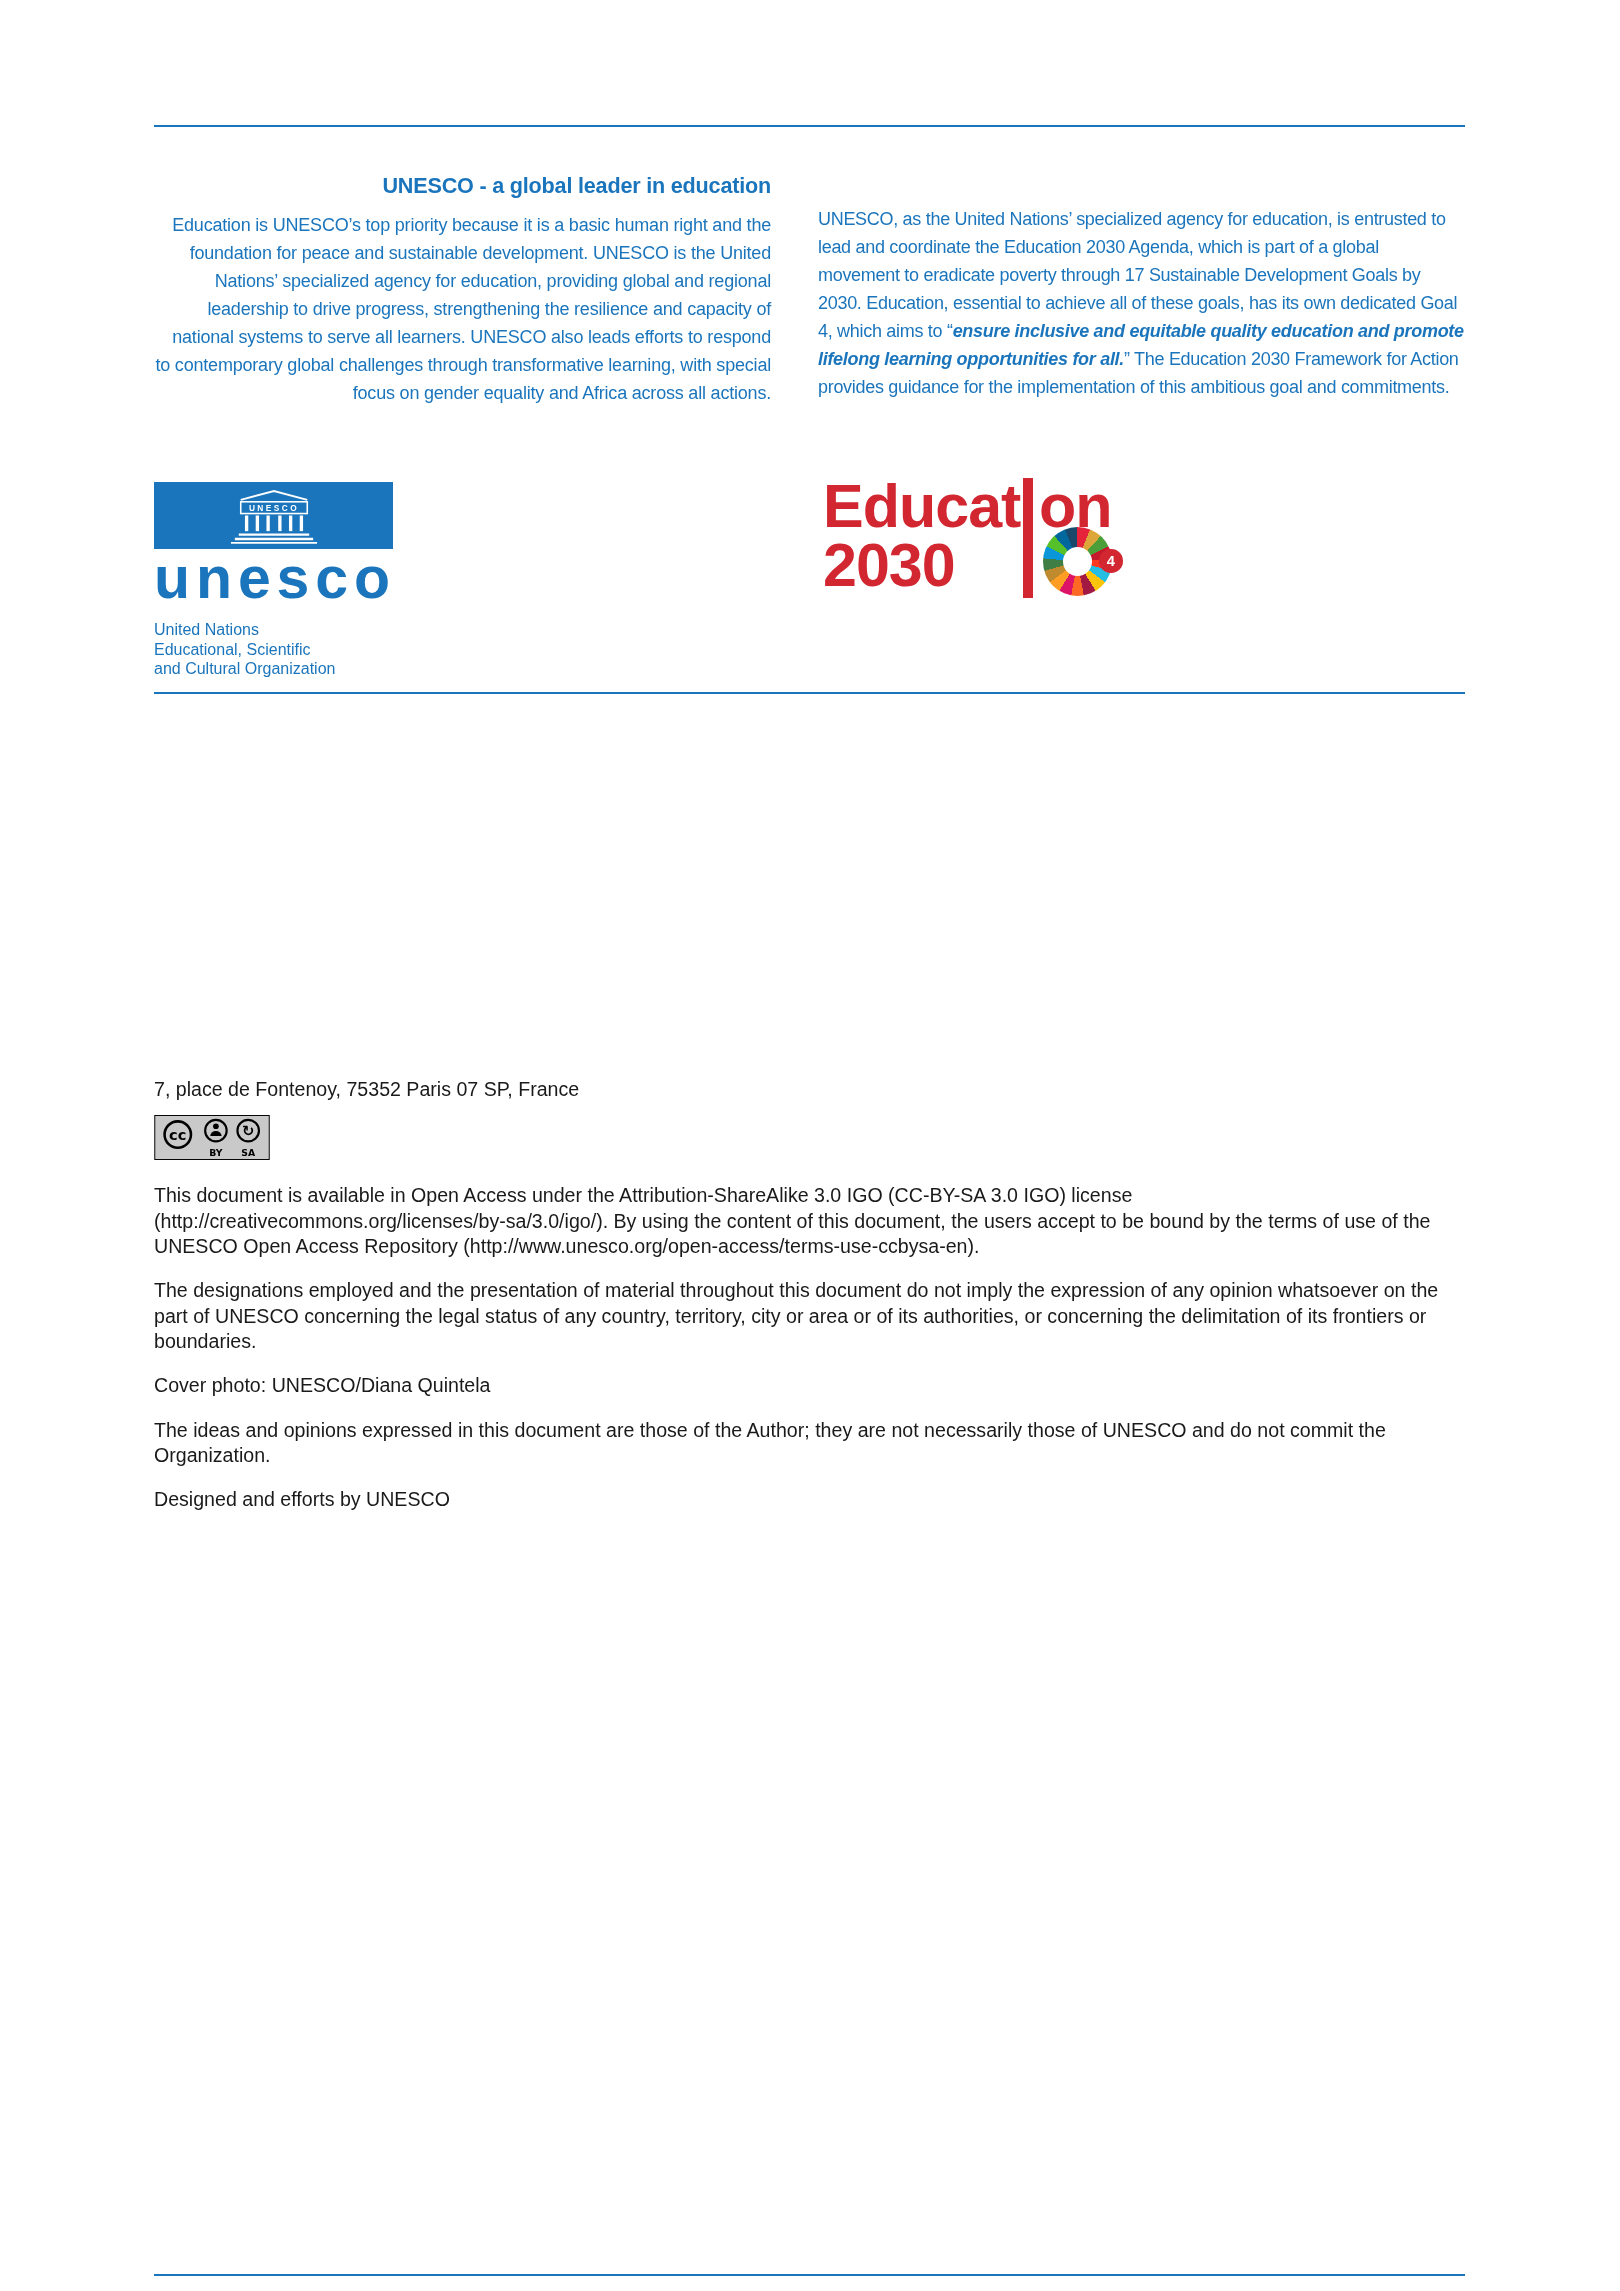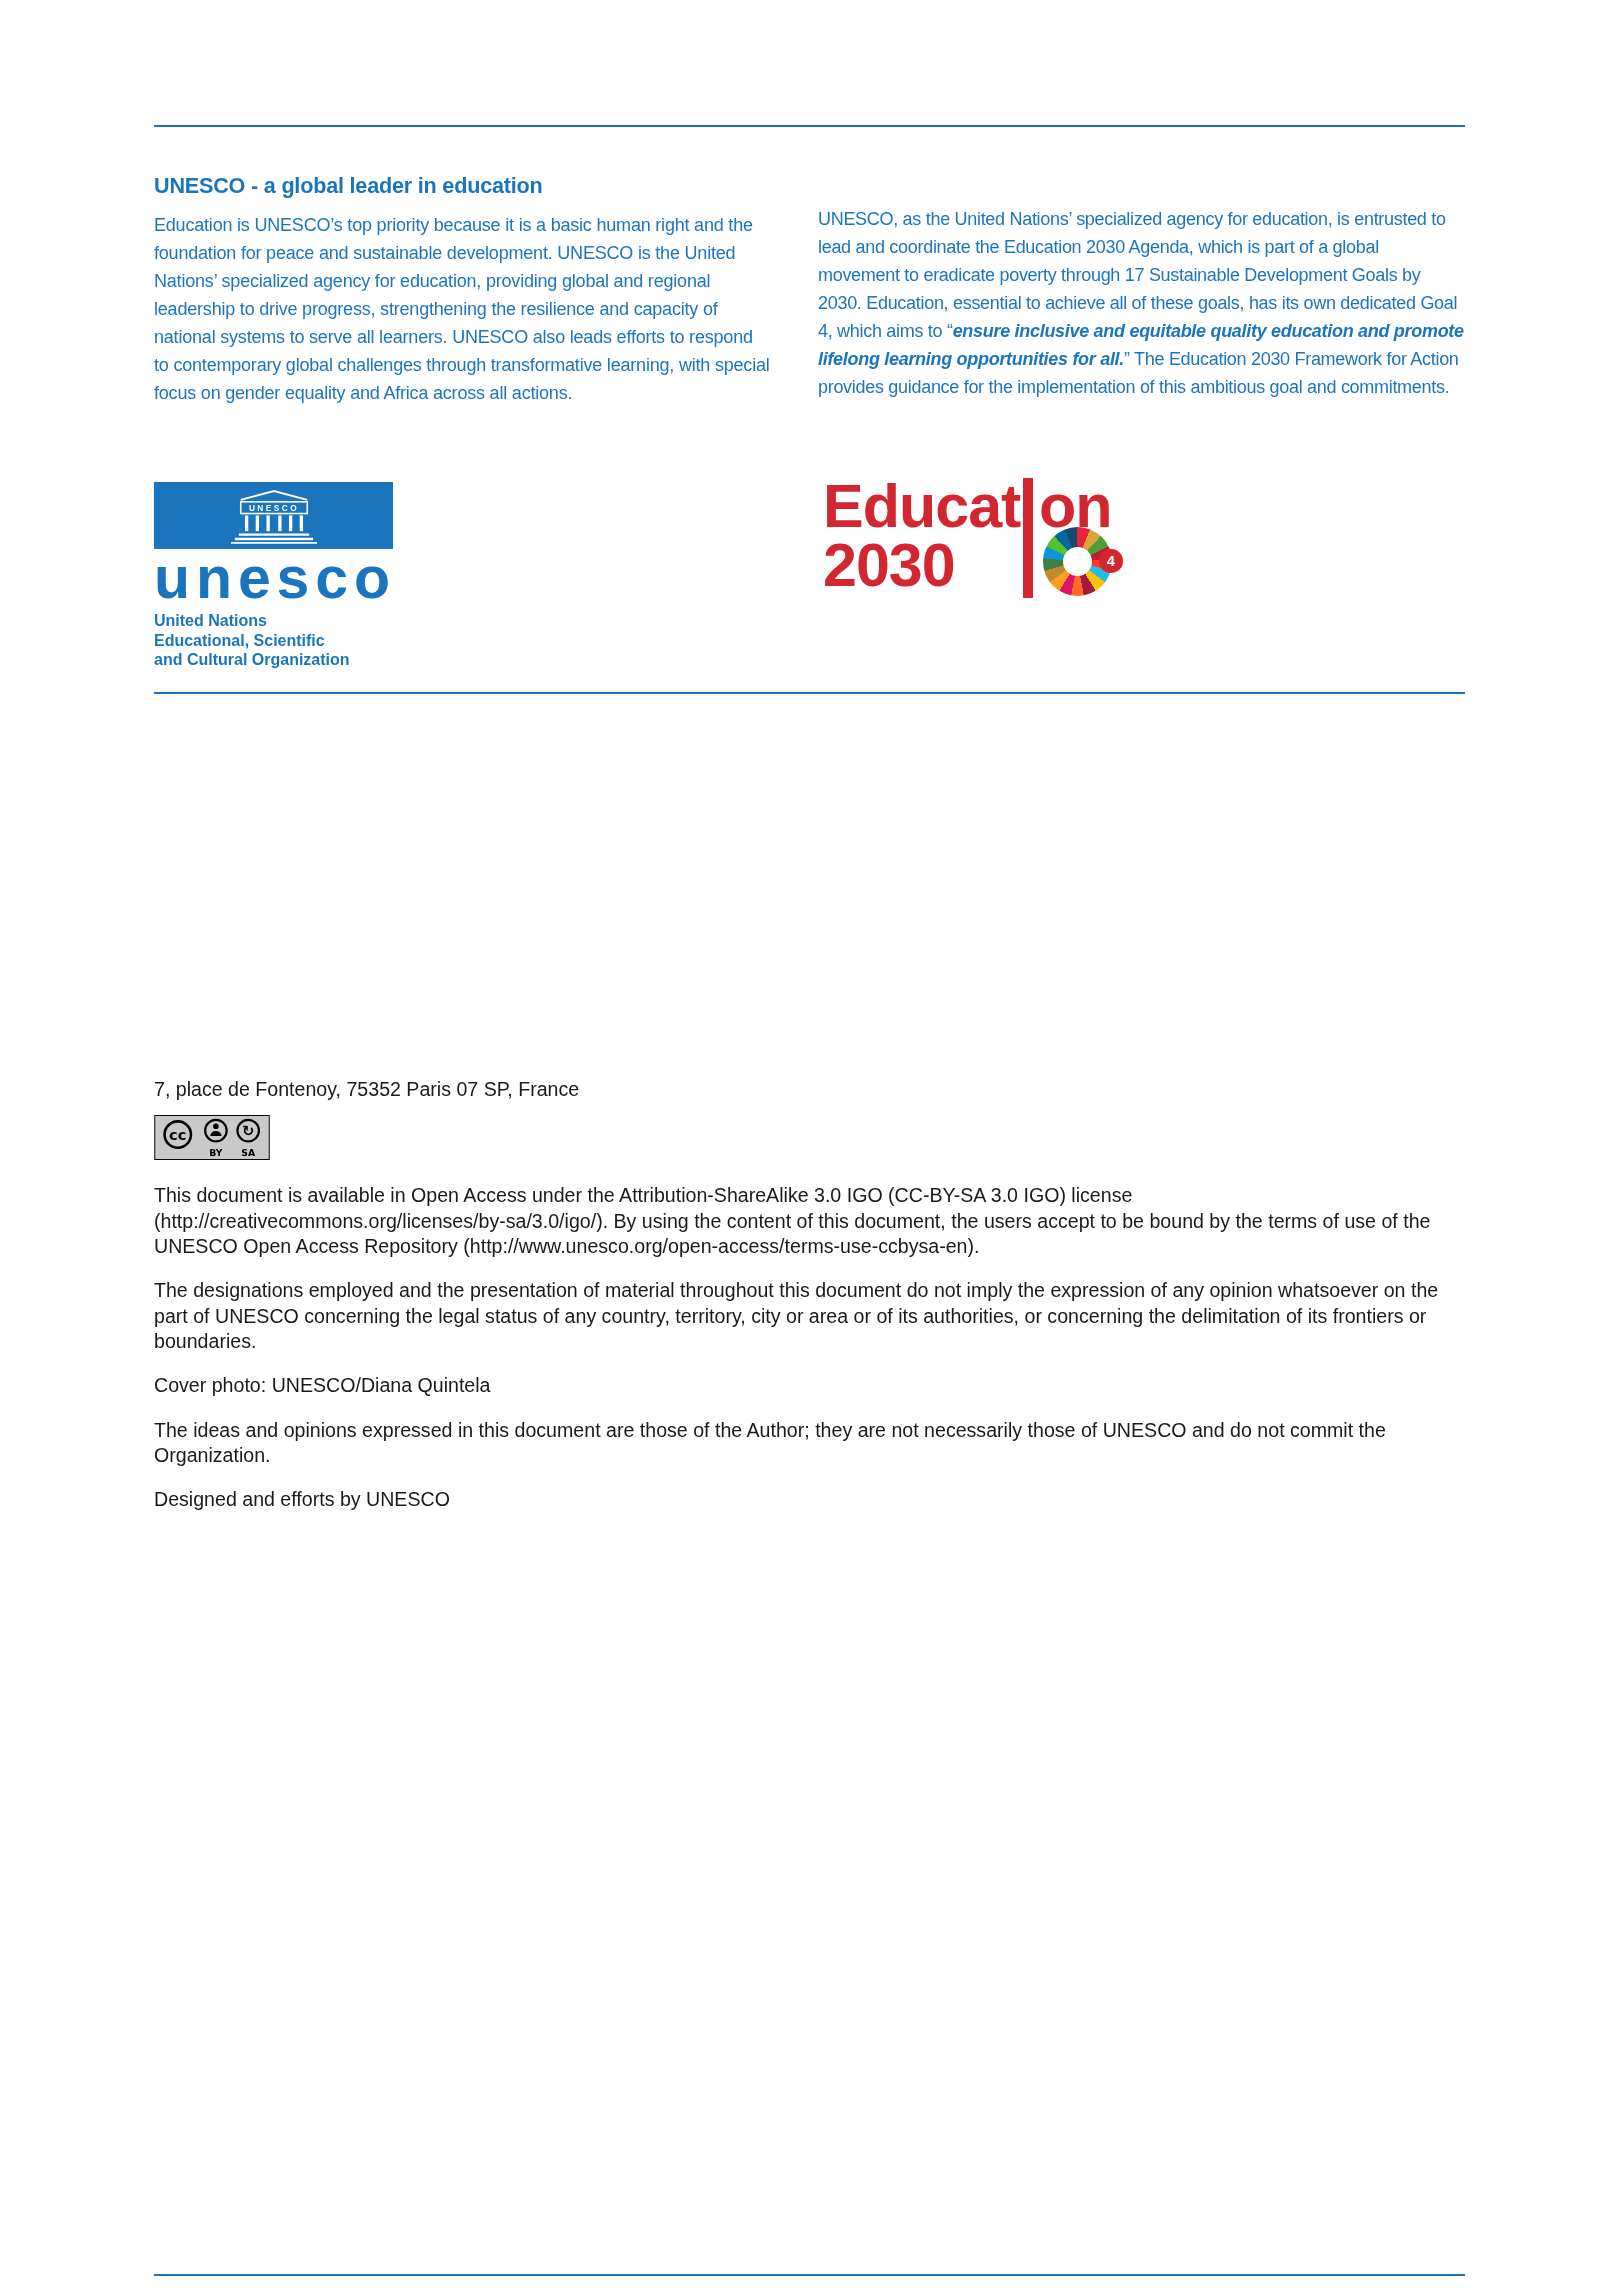--- a/index.html
+++ b/index.html
@@ -18,33 +18,33 @@
     overflow:hidden;
   }
   .rule{position:absolute;left:154px;width:1311px;height:1.5px;background:var(--blue);}
   .rule-top{top:125px;}
   .rule-mid{top:692px;}
   .rule-bottom{top:2274px;}
 
   
   .two-col{position:absolute;left:154px;top:173px;width:1311px;display:flex;gap:47px;}
   .col{color:var(--blue);}
-  .col-left{width:617px;}
+  .col-left{width:617px;text-align:right;}
   .col-right{width:647px;}
   .col h2{font-size:21.6px;font-weight:bold;letter-spacing:-0.2px;margin:0 0 11.8px 0;color:var(--blue);}
   .col p{font-size:18px;line-height:28px;letter-spacing:-0.2px;color:var(--blue);}
   .col-right p{letter-spacing:-0.3px;margin-top:32px;}
   .bi{font-weight:bold;font-style:italic;}
 
   
   .unesco-logo{position:absolute;left:154px;top:482px;width:239px;}
   .emblem{width:239px;height:67px;background:var(--blue);display:flex;align-items:center;justify-content:center;}
   .emblem svg text{font-family:"Liberation Sans","DejaVu Sans",sans-serif;}
   .wordmark{font-size:59px;line-height:0.9;font-weight:bold;color:var(--blue);letter-spacing:5.9px;margin-top:2.9px;}
-  .tagline{margin-top:6px;color:var(--blue);font-weight:bold;font-size:16px;line-height:19.6px;}
+  .tagline{margin-top:15px;color:var(--blue);font-weight:normal;font-size:16px;line-height:19.6px;}
 
   
   .edu-logo{position:absolute;left:823px;top:476px;width:333px;height:125px;color:var(--red);}
   .edu-logo .t{position:absolute;font-weight:bold;line-height:1;font-size:61px;letter-spacing:-1px;}
   .edu-word-educat{left:0;top:0;}
   .edu-word-on{left:216px;top:0;}
   .edu-word-2030{left:0;top:59px;letter-spacing:6.9px;}
   .edu-bar{position:absolute;left:200px;top:2px;width:9.8px;height:120px;background:var(--red);}
   .sdg-wheel{position:absolute;left:220px;top:51px;width:69px;height:69px;border-radius:50%;}
   .sdg-wheel::after{content:"";position:absolute;left:29%;top:29%;width:42%;height:42%;background:#ffffff;border-radius:50%;}

